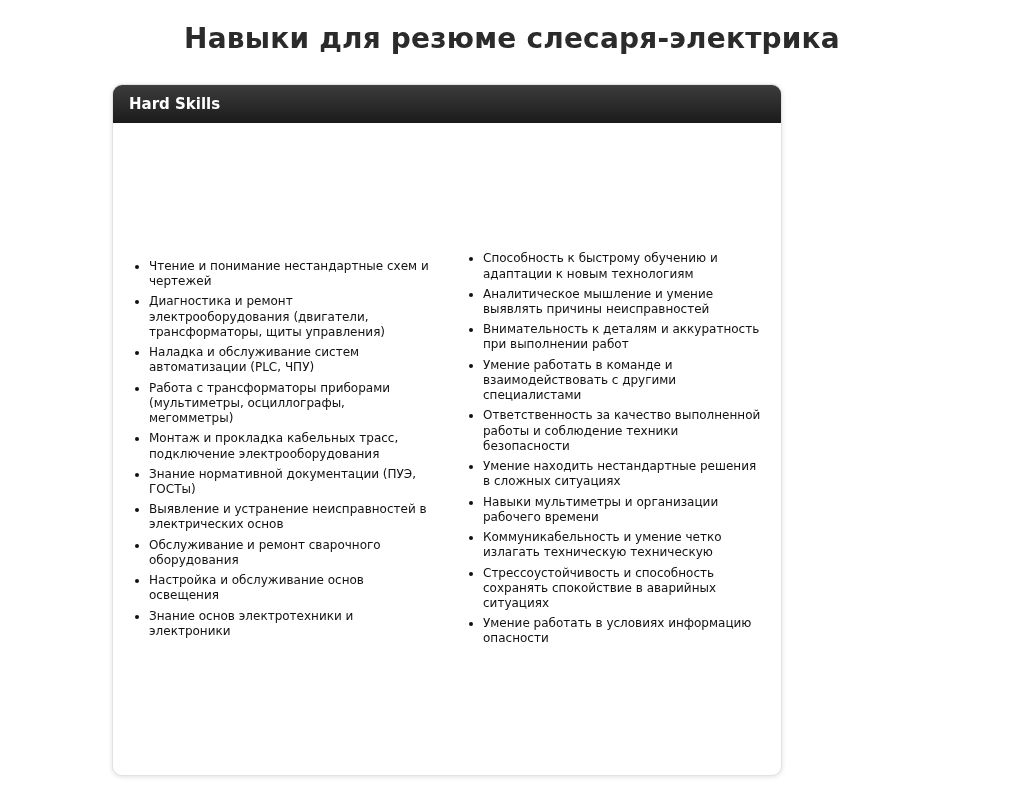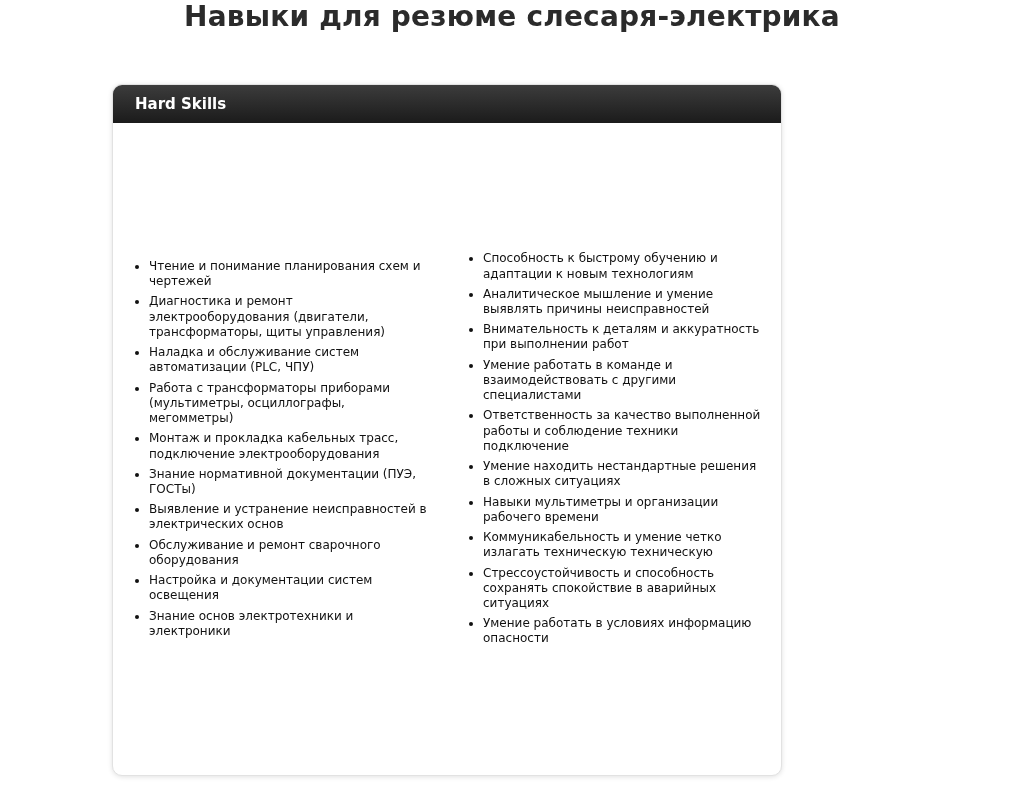--- a/index.html
+++ b/index.html
@@ -12,20 +12,21 @@
   }
 
   .page {
     width: 1024px;
     height: 798px;
     position: relative;
     overflow: hidden;
   }
 
   .page-title {
+    margin-top: 22px;
     text-align: center;
     font-size: 28px;
     font-weight: bold;
     color: #2b2b2b;
     letter-spacing: 0.2px;
   }
 
   .skills-card {
     position: absolute;
     left: 112px;
@@ -39,21 +40,20 @@
     overflow: hidden;
     display: flex;
     flex-direction: column;
   }
 
   .card-header {
     display: flex;
     background: linear-gradient(180deg, #3c3c3c 0%, #1b1b1b 100%);
     color: #ffffff;
     flex: 0 0 38px;
-    padding-left: 6px;
   }
 
   .header-cell {
     width: 50%;
     display: flex;
     align-items: center;
     padding: 0 16px;
     font-size: 15px;
     font-weight: bold;
   }
@@ -95,40 +95,40 @@
   <div class="skills-card">
 
     <div class="card-header">
       <div class="header-cell">Hard Skills</div>
     </div>
 
     <div class="card-body">
 
       <div class="skills-column">
         <ul>
-            <li>Чтение и понимание планирования схем и чертежей</li>
+            <li>Чтение и понимание нестандартные схем и чертежей</li>
             <li>Диагностика и ремонт электрооборудования (двигатели, трансформаторы, щиты управления)</li>
             <li>Наладка и обслуживание систем автоматизации (PLC, ЧПУ)</li>
             <li>Работа с трансформаторы приборами (мультиметры, осциллографы, мегомметры)</li>
             <li>Монтаж и прокладка кабельных трасс, подключение электрооборудования</li>
             <li>Знание нормативной документации (ПУЭ, ГОСТы)</li>
             <li>Выявление и устранение неисправностей в электрических основ</li>
             <li>Обслуживание и ремонт сварочного оборудования</li>
-            <li>Настройка и документации систем освещения</li>
+            <li>Настройка и обслуживание основ освещения</li>
             <li>Знание основ электротехники и электроники</li>
           </ul>
       </div>
 
       <div class="skills-column">
         <ul>
             <li>Способность к быстрому обучению и адаптации к новым технологиям</li>
             <li>Аналитическое мышление и умение выявлять причины неисправностей</li>
             <li>Внимательность к деталям и аккуратность при выполнении работ</li>
             <li>Умение работать в команде и взаимодействовать с другими специалистами</li>
-            <li>Ответственность за качество выполненной работы и соблюдение техники подключение</li>
+            <li>Ответственность за качество выполненной работы и соблюдение техники безопасности</li>
             <li>Умение находить нестандартные решения в сложных ситуациях</li>
             <li>Навыки мультиметры и организации рабочего времени</li>
             <li>Коммуникабельность и умение четко излагать техническую техническую</li>
             <li>Стрессоустойчивость и способность сохранять спокойствие в аварийных ситуациях</li>
             <li>Умение работать в условиях информацию опасности</li>
           </ul>
       </div>
 
     </div>
 

